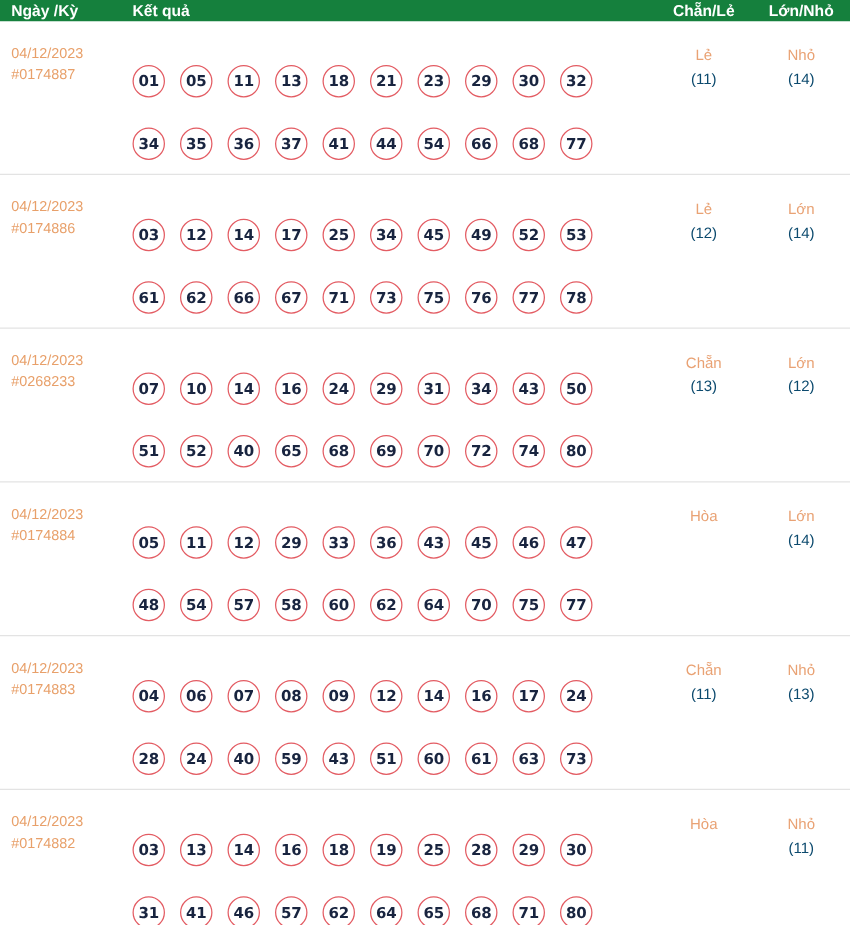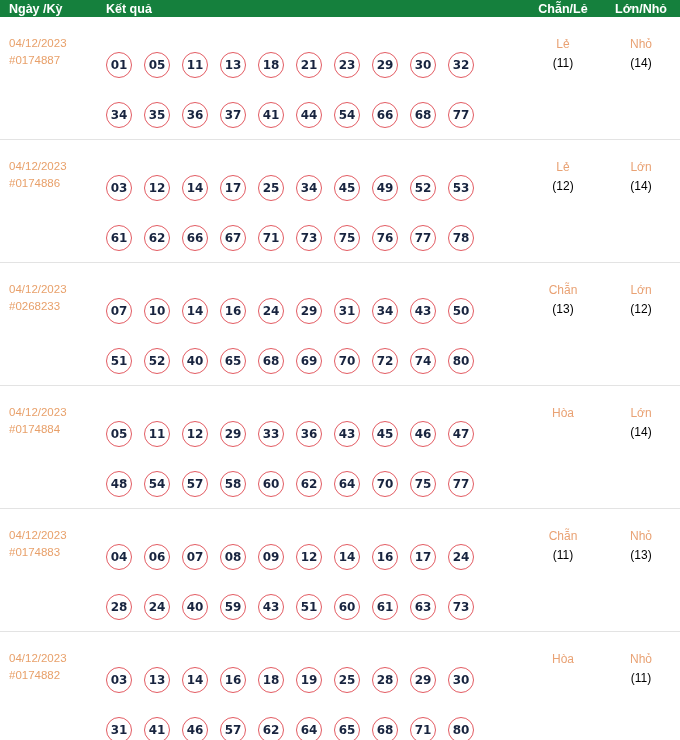--- a/index.html
+++ b/index.html
@@ -96,21 +96,21 @@
     width: 78px;
     flex: 0 0 78px;
     text-align: center;
     padding-top: 18px;
     box-sizing: border-box;
     font-size: 12px;
     line-height: 19px;
     color: #e9a274;
   }
   .verdict-label { display: block; color: #e9a274; }
-  .verdict-count { display: block; color: #000000; font-size: 12px; }
+  .verdict-count { display: block; color: #0c4a6e; font-size: 12px; }
   .verdict-count:empty { display: none; }
 
   .bottom-spacer { height: 14px; background: #ffffff; }
 </style>
 </head>
 <body>
 
 <div class="results-table">
 
   <div class="table-header">

